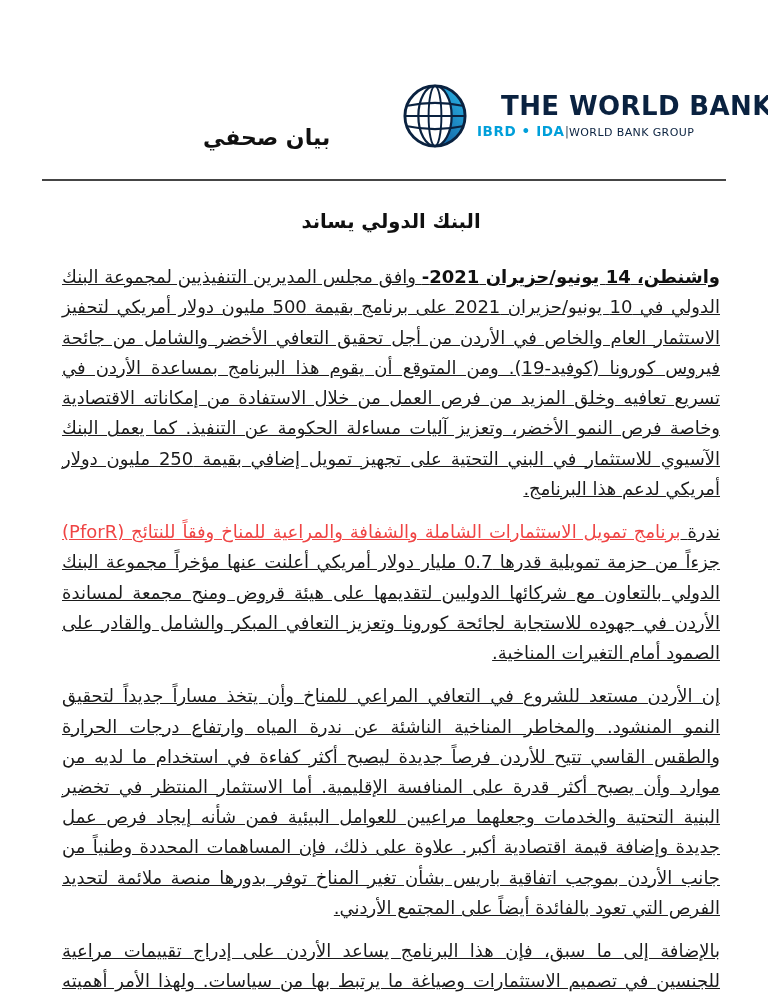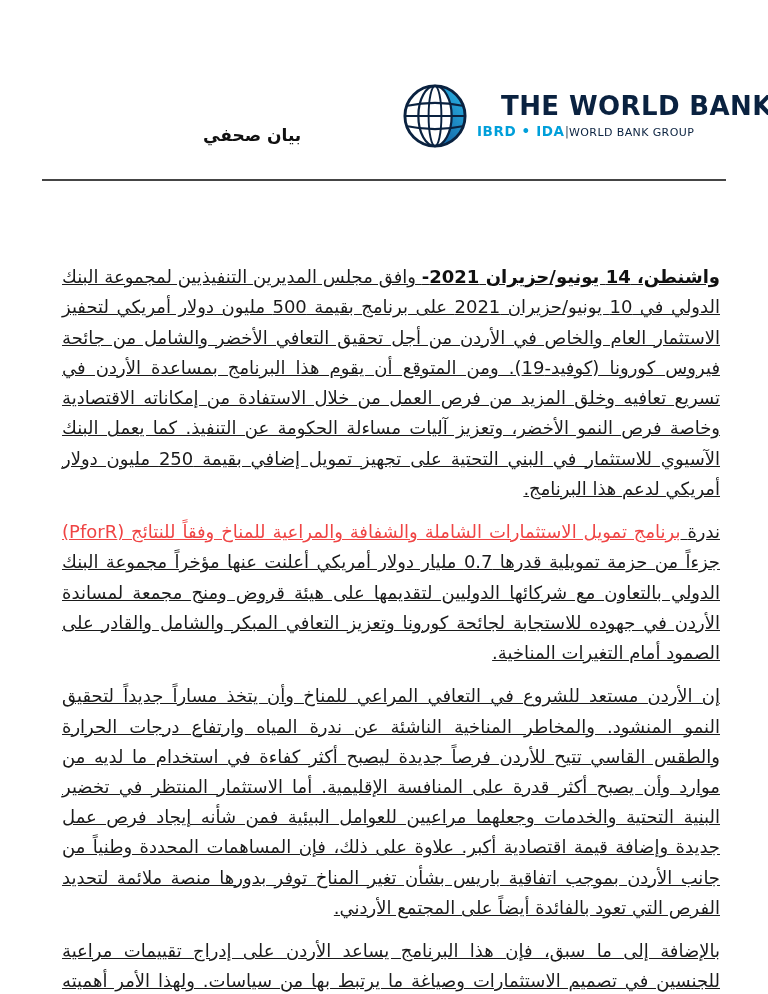--- a/index.html
+++ b/index.html
@@ -11,21 +11,21 @@
     font-family: "DejaVu Sans", sans-serif;
     color: #1b1b1b;
     overflow: hidden;
   }
   
   .header { position: relative; height: 179px; }
   .press-label {
     position: absolute;
     left: 203px;
     top: 125px;
-    font-size: 17px;
+    font-size: 22px;
     font-weight: bold;
     color: #111;
     direction: rtl;
   }
   .logo {
     position: absolute;
     left: 403px;
     top: 84px;
     display: flex;
     align-items: center;
@@ -117,21 +117,21 @@
         </div>
       </div>
     </div>
   </div>
 
   <hr class="rule">
 
   <div class="main">
 
     <h1 class="doc-title">
-      <br>
+      <span>البنك الدولي يساند</span><br>
     </h1>
 
     <p class="para">
       <b>واشنطن، 14 يونيو/حزيران 2021-</b>
       <span>وافق مجلس المديرين التنفيذيين لمجموعة البنك الدولي في 10 يونيو/حزيران 2021 على برنامج بقيمة 500 مليون دولار أمريكي لتحفيز الاستثمار العام والخاص في الأردن من أجل تحقيق التعافي الأخضر والشامل من جائحة فيروس كورونا (كوفيد-19). ومن المتوقع أن يقوم هذا البرنامج بمساعدة الأردن في تسريع تعافيه وخلق المزيد من فرص العمل من خلال الاستفادة من إمكاناته الاقتصادية وخاصة فرص النمو الأخضر، وتعزيز آليات مساءلة الحكومة عن التنفيذ. كما يعمل البنك الآسيوي للاستثمار في البني التحتية على تجهيز تمويل إضافي بقيمة 250 مليون دولار أمريكي لدعم هذا البرنامج.</span>
     </p>
 
     <p class="para">
       <span>ندرة</span>
       <a class="pforr-link" href="#">برنامج تمويل الاستثمارات الشاملة والشفافة والمراعية للمناخ وفقاً للنتائج (PforR)</a>

